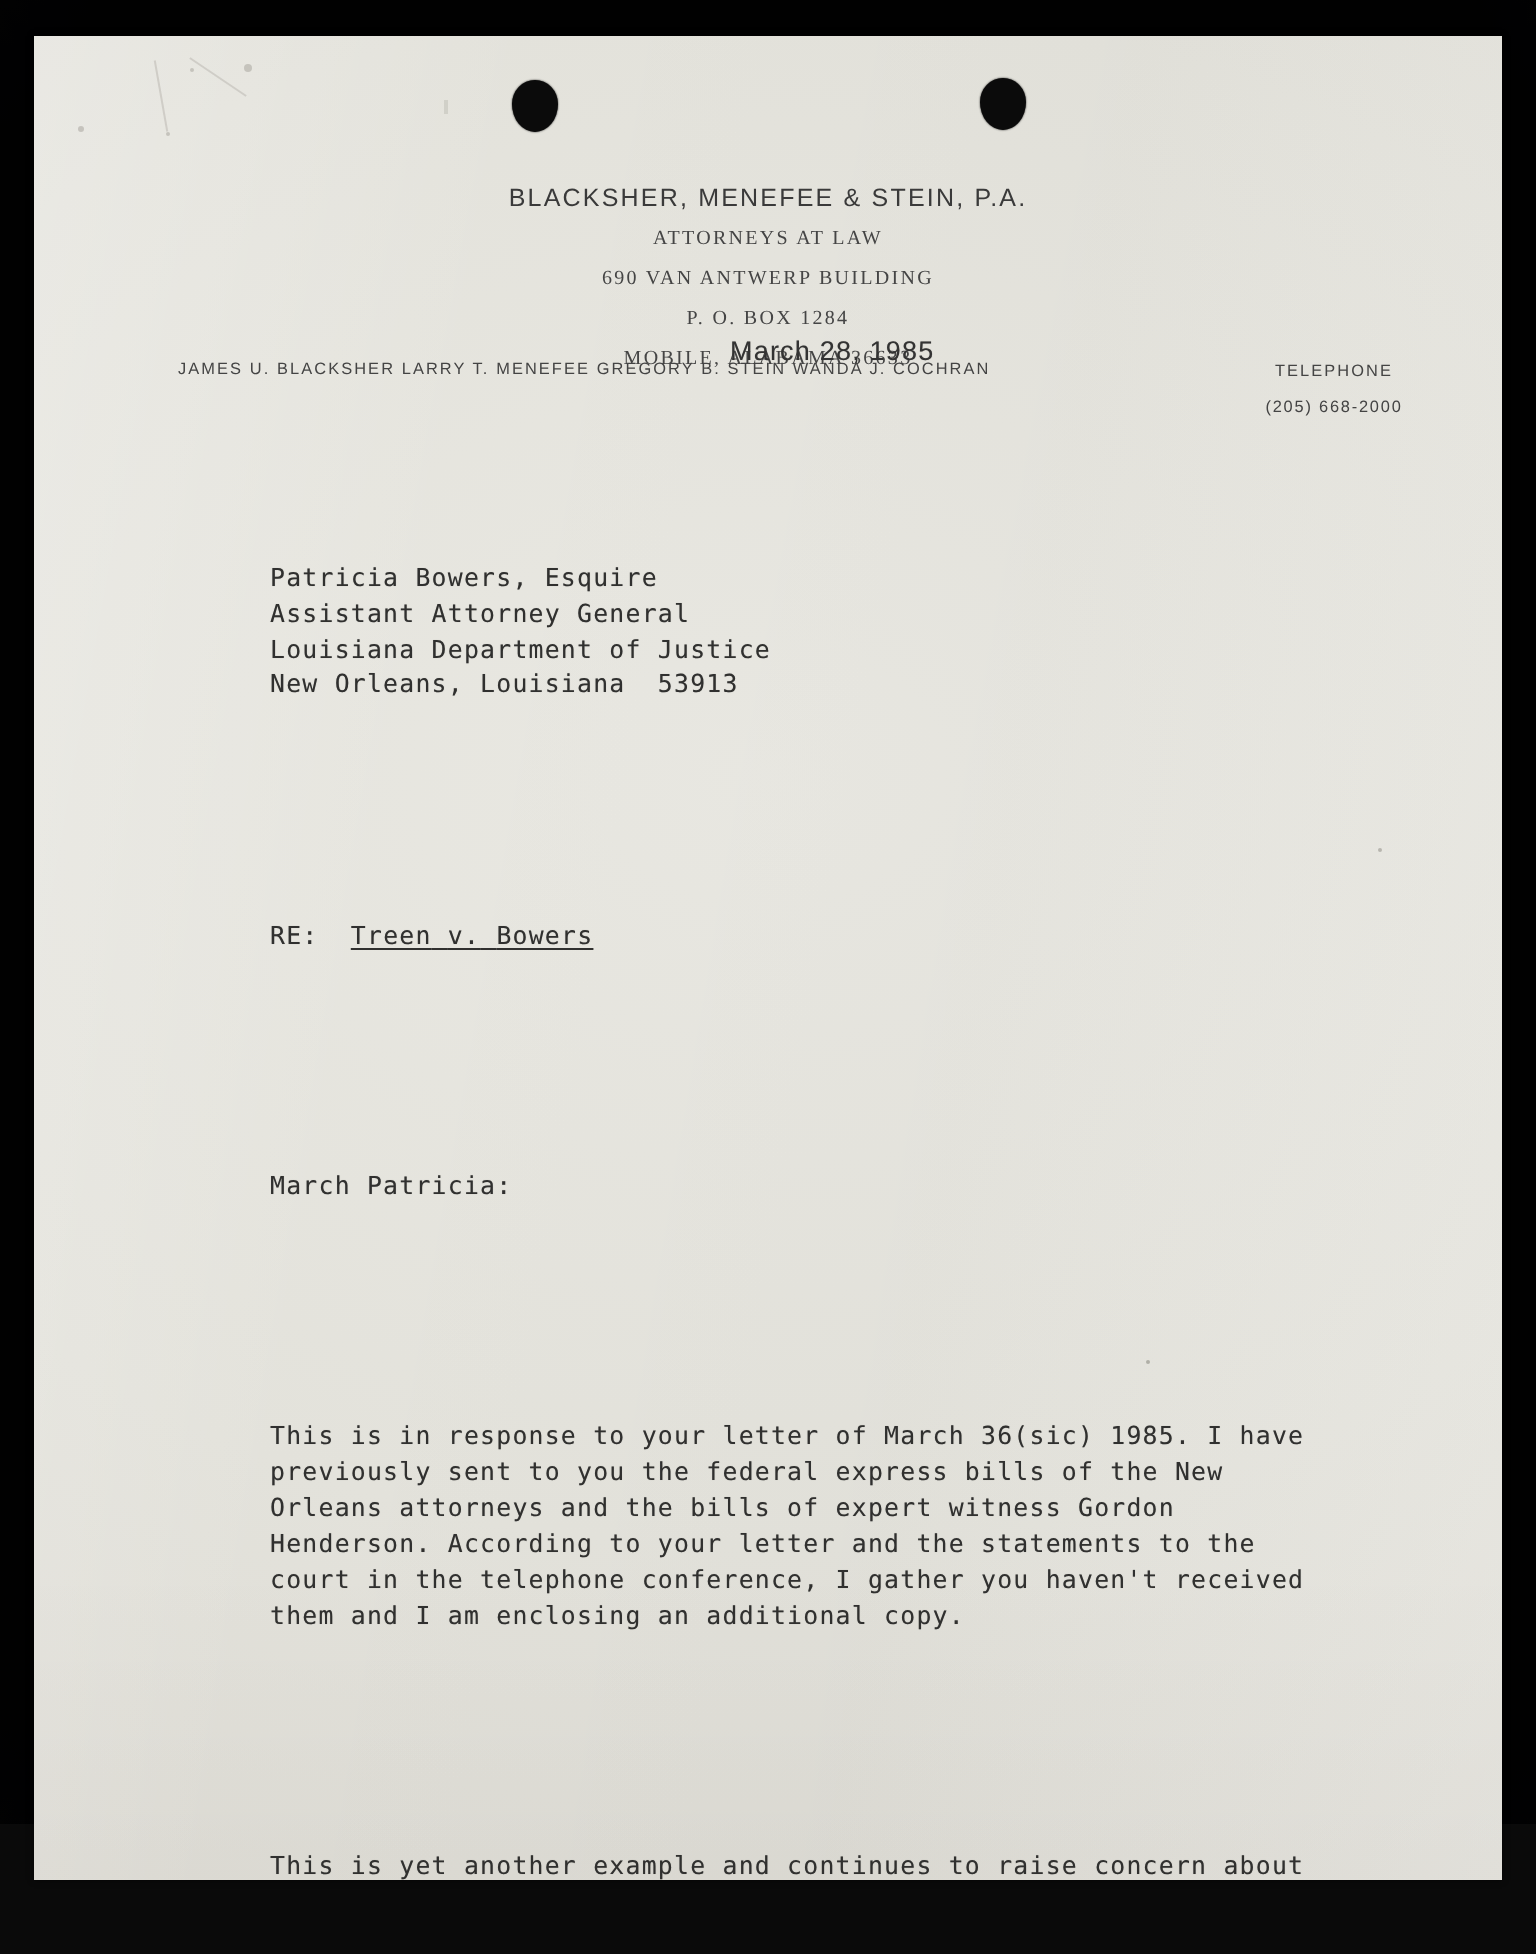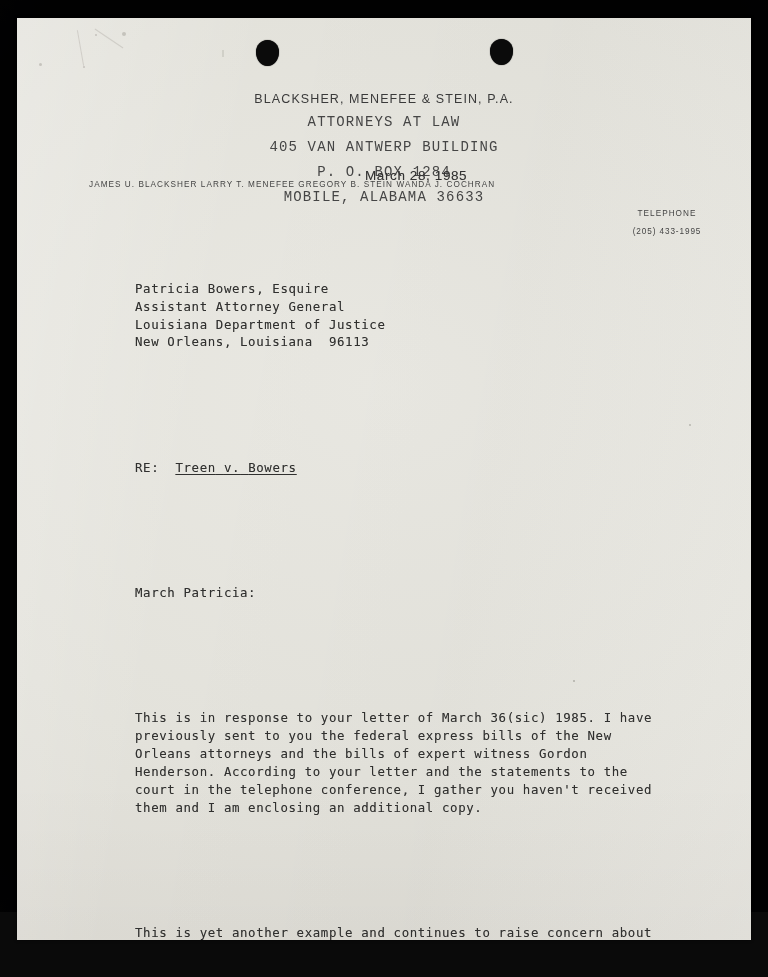--- a/index.html
+++ b/index.html
@@ -99,22 +99,22 @@
     text-align: center;
   }
   .firm-name {
     font-family: "Liberation Sans", sans-serif;
     font-size: 12.5px;
     letter-spacing: 1.1px;
     color: #3a3a3a;
     white-space: nowrap;
   }
   .lh-line {
-    font-family: Liberation Mono, monospace;
-    font-size: 14px;
+    font-family: Liberation Serif, serif;
+    font-size: 10px;
     letter-spacing: 1.15px;
     color: #454545;
     margin-top: 8px;
     white-space: nowrap;
   }
   .lh-line.l2 { margin-top: 9px; }
   .lh-line.l3 { margin-top: 9px; }
   .lh-line.l4 { margin-top: 9px; }
 
   
@@ -145,21 +145,20 @@
   .telephone {
     position: absolute;
     left: 600px;
     top: 163px;
     font-family: "Liberation Sans", sans-serif;
     font-size: 8.2px;
     letter-spacing: 1.05px;
     color: #444;
     text-align: center;
     width: 100px;
-    margin-top: 28px;
   }
   .telephone .tel-num { margin-top: 9px; letter-spacing: .9px; }
 
   
   .typed {
     position: absolute;
     left: 118px;
     top: 208px;
     width: 580px;
     font-family: "DejaVu Sans Mono", monospace;
@@ -199,43 +198,43 @@
       <div class="speck" style="left:205px; top:32px; width:2px; height:7px; opacity:.45;"></div>
       <div class="speck" style="left:556px; top:662px; width:2px; height:2px; border-radius:50%; background:#9f9d96;"></div>
       <div class="speck" style="left:672px; top:406px; width:2px; height:2px; border-radius:50%; background:#a8a69f;"></div>
 
       <div class="punch" id="punch-left"></div>
       <div class="punch" id="punch-right"></div>
 
       <div class="letterhead">
         <div class="firm-name">BLACKSHER, MENEFEE &amp; STEIN, P.A.</div>
         <div class="lh-line l1">ATTORNEYS AT LAW</div>
-        <div class="lh-line l2">405 VAN ANTWERP BUILDING</div>
+        <div class="lh-line l2">690 VAN ANTWERP BUILDING</div>
         <div class="lh-line l3">P. O. BOX 1284</div>
         <div class="lh-line l4">MOBILE, ALABAMA  36633</div>
       </div>
 
       <div class="date">March 28, 1985</div>
 
       <div class="roster">JAMES U. BLACKSHER
 LARRY T. MENEFEE
 GREGORY B. STEIN
 WANDA J. COCHRAN</div>
 
       <div class="telephone">
         <div>TELEPHONE</div>
-        <div class="tel-num">(205) 433-1995</div>
+        <div class="tel-num">(205) 668-2000</div>
       </div>
 
       <div class="typed">
 
         <div class="blk">Patricia Bowers, Esquire
 Assistant Attorney General
 Louisiana Department of Justice
-New Orleans, Louisiana  96113</div>
+New Orleans, Louisiana  53913</div>
         <div class="gap"></div>
 
         <div class="re-line"><span>RE:</span>  <u><span>Treen</span> <span>v.</span> <span>Bowers</span></u></div>
         <div class="gap"></div>
 
         <div class="blk">March Patricia:</div>
         <div class="gap"></div>
 
         <div class="blk">This is in response to your letter of March 36(sic) 1985. I have
 previously sent to you the federal express bills of the New

